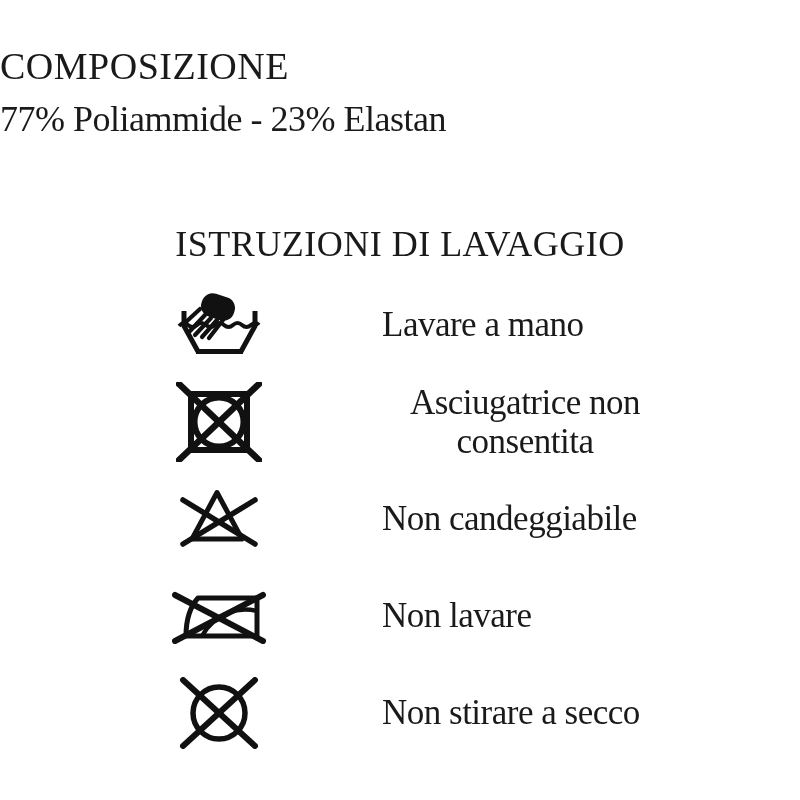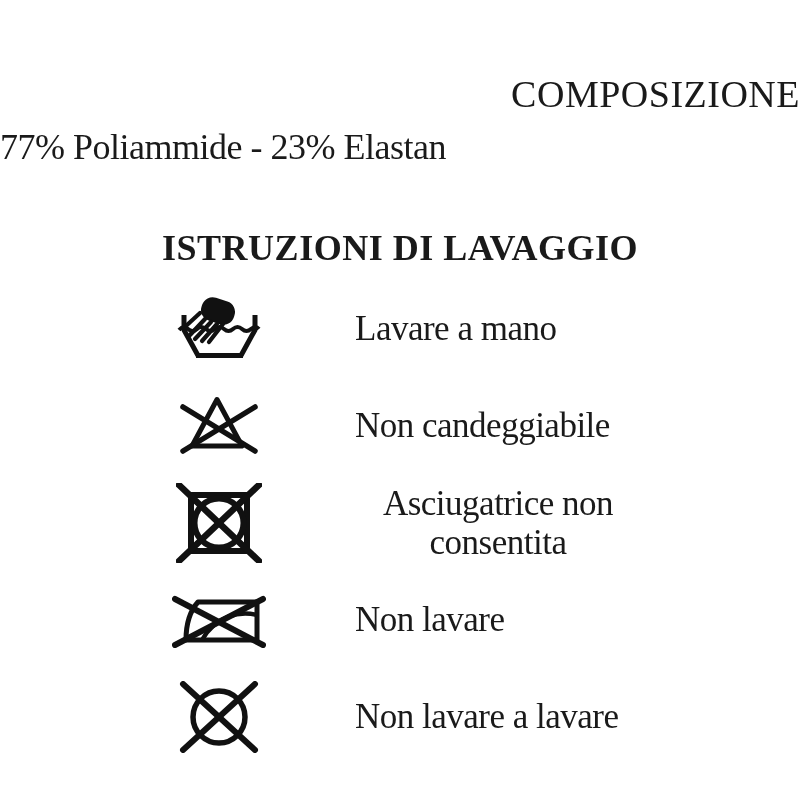--- a/index.html
+++ b/index.html
@@ -10,61 +10,60 @@
   *{margin:0;padding:0;box-sizing:border-box;}
   html,body{width:800px;height:800px;overflow:hidden;}
   body{
     background:var(--bg);
     color:var(--text);
     font-family:"Liberation Serif","DejaVu Serif",serif;
   }
   .page{width:800px;height:800px;padding-top:46px;}
 
   .composition-title{
-    text-align:right;
+    text-align:left;
     font-size:38px;
     font-weight:400;
     letter-spacing:0.5px;
     line-height:1.1;
-    margin-top:28px;
   }
   .composition-details{
     text-align:left;
     font-size:36px;
     line-height:1.2;
     margin-top:10px;
     letter-spacing:-0.5px;
   }
   .washing-title{
     text-align:center;
     font-size:36px;
-    font-weight:700;
+    font-weight:400;
     letter-spacing:0.5px;
-    margin-top:60px;
+    margin-top:84px;
     line-height:1.1;
   }
 
   .rows{margin-top:12px;}
   .row{
     display:flex;
     align-items:center;
     height:97px;
     padding-left:170px;
   }
   .icon-cell{
     width:98px;
     display:flex;
     justify-content:center;
     align-items:center;
     flex:0 0 98px;
     color:var(--icon);
   }
   .icon-cell svg{display:block;}
   .row-label{
-    margin-left:87px;
+    margin-left:114px;
     font-size:35px;
     line-height:1.12;
     letter-spacing:-0.5px;
     white-space:nowrap;
   }
   .row-label.two-line{
     white-space:normal;
     max-width:286px;
     text-align:center;
   }
@@ -99,39 +98,39 @@
           <path class="st" d="M40,27 L25,44" stroke-width="4.2" stroke-linecap="round"></path>
           <path class="st" d="M46,27 L32,45" stroke-width="4.2" stroke-linecap="round"></path>
           <path class="st" d="M23,16 L10,28" stroke-width="4.2" stroke-linecap="round"></path>
         </svg>
       </div>
       <div class="row-label">Lavare a mano</div>
     </div>
 
     <div class="row">
       <div class="icon-cell">
-        <svg width="78" height="60" viewBox="0 0 78 60" aria-hidden="true">
-          <path class="st" d="M37,3.5 L62,50 H12 Z" stroke-width="5" stroke-linejoin="round"></path>
-          <path class="st" d="M3,11 L75,55" stroke-width="5.5" stroke-linecap="round"></path>
-          <path class="st" d="M75,11 L3,55" stroke-width="5.5" stroke-linecap="round"></path>
-        </svg>
-      </div>
-      <div class="row-label">Non candeggiabile</div>
-    </div>
-
-    <div class="row">
-      <div class="icon-cell">
         <svg width="86" height="80" viewBox="0 0 86 80" aria-hidden="true">
           <rect class="st" x="15" y="12" width="56" height="56" stroke-width="6"></rect>
           <circle class="st" cx="43" cy="40" r="24.5" stroke-width="6"></circle>
           <path class="st" d="M3,2 L83,78" stroke-width="6.5" stroke-linecap="round"></path>
           <path class="st" d="M83,2 L3,78" stroke-width="6.5" stroke-linecap="round"></path>
         </svg>
       </div>
       <div class="row-label two-line">Asciugatrice non consentita</div>
+    </div>
+
+    <div class="row">
+      <div class="icon-cell">
+        <svg width="78" height="60" viewBox="0 0 78 60" aria-hidden="true">
+          <path class="st" d="M37,3.5 L62,50 H12 Z" stroke-width="5" stroke-linejoin="round"></path>
+          <path class="st" d="M3,11 L75,55" stroke-width="5.5" stroke-linecap="round"></path>
+          <path class="st" d="M75,11 L3,55" stroke-width="5.5" stroke-linecap="round"></path>
+        </svg>
+      </div>
+      <div class="row-label">Non candeggiabile</div>
     </div>
 
     <div class="row">
       <div class="icon-cell">
         <svg width="94" height="56" viewBox="0 0 94 56" aria-hidden="true">
 
           <path class="st" d="M85,10 H26 C17,20 14,34 14,48 H85 Z" stroke-width="5" stroke-linejoin="round"></path>
 
           <path class="st" d="M85,23 C68,19 44,23 30,48" stroke-width="4.5"></path>
 
@@ -143,17 +142,17 @@
     </div>
 
     <div class="row">
       <div class="icon-cell">
         <svg width="80" height="72" viewBox="0 0 80 72" aria-hidden="true">
           <circle class="st" cx="40" cy="36" r="26" stroke-width="5.5"></circle>
           <path class="st" d="M4,3 L76,69" stroke-width="6" stroke-linecap="round"></path>
           <path class="st" d="M76,3 L4,69" stroke-width="6" stroke-linecap="round"></path>
         </svg>
       </div>
-      <div class="row-label">Non lavare a lavare</div>
+      <div class="row-label">Non stirare a secco</div>
     </div>
 
   </div>
 </div>
 
 </body></html>

